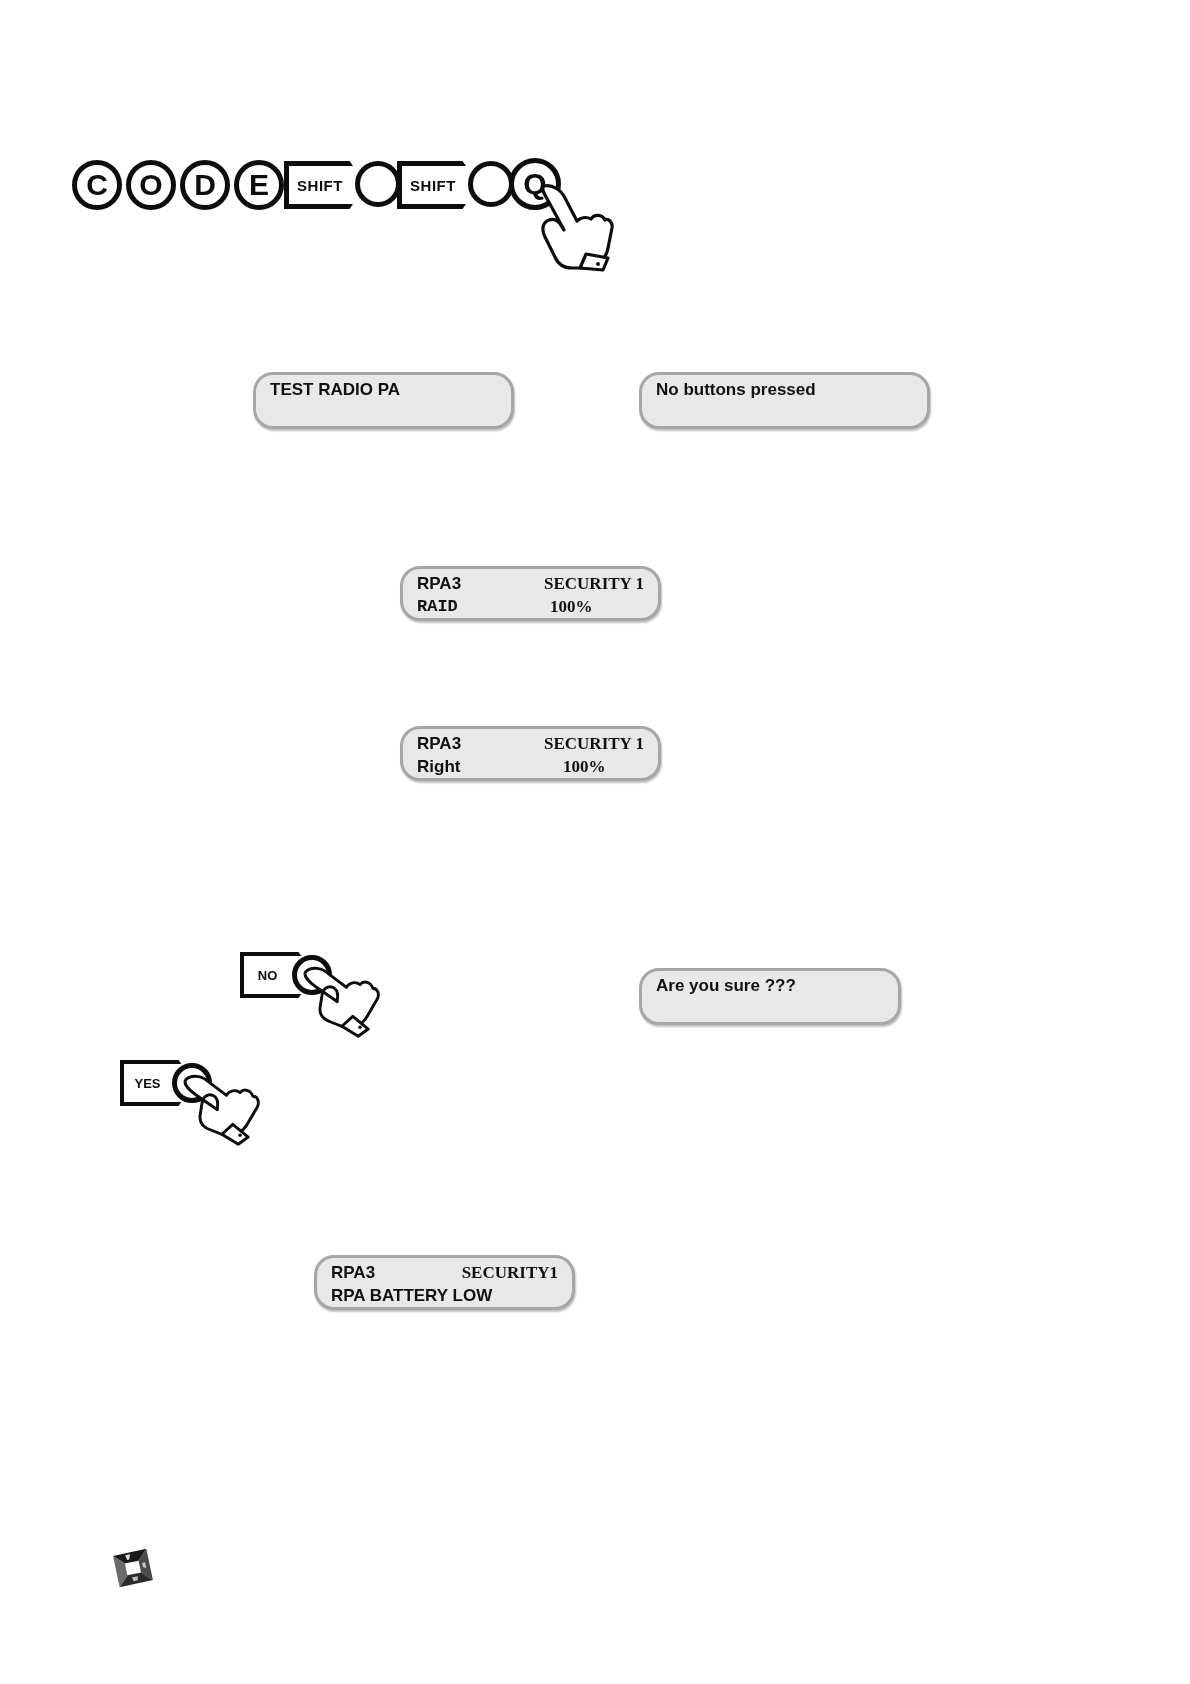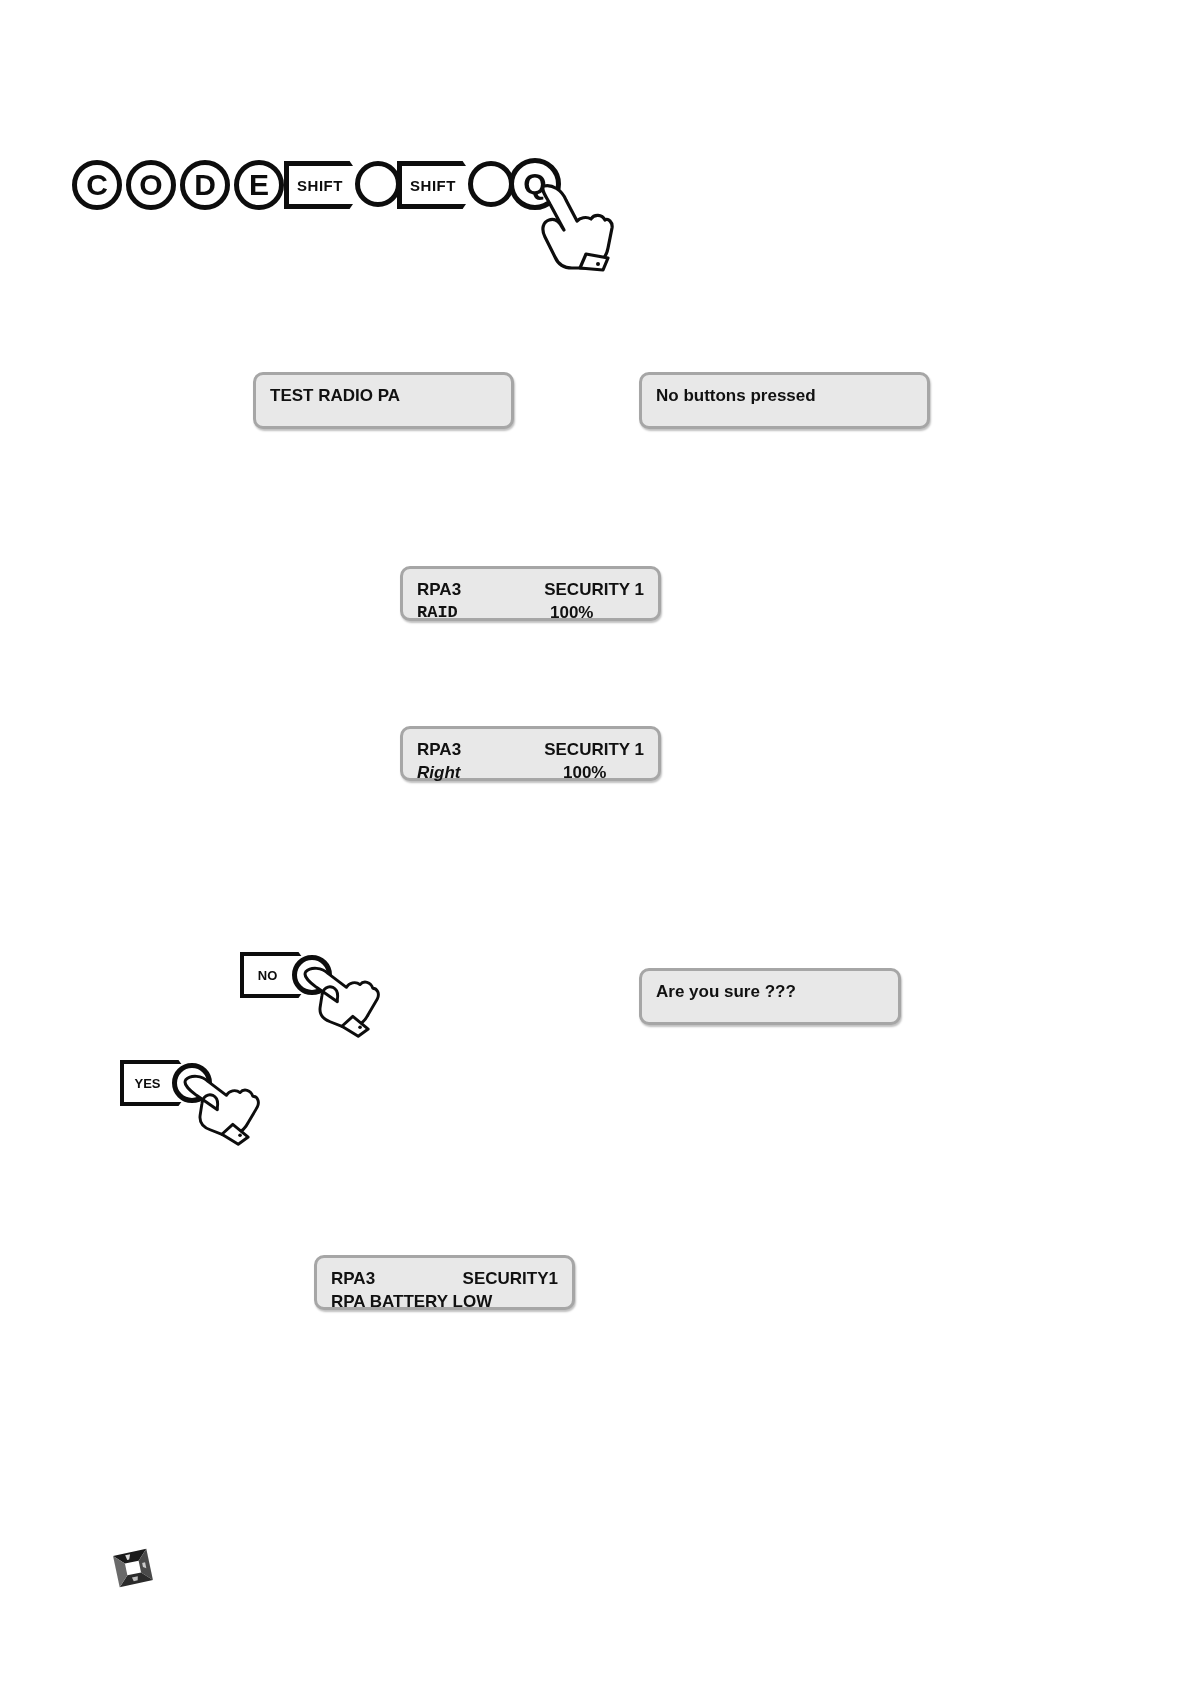--- a/index.html
+++ b/index.html
@@ -95,33 +95,33 @@
     border-radius: 50%;
     box-sizing: border-box;
     background: #ffffff;
   }
 
   
   .lcd {
     position: absolute;
     background: #e8e8e8;
     border: 3px solid #a6a6a6;
-    border-radius: 10px;
+    border-radius: 20px;
     box-sizing: border-box;
     box-shadow: 1px 2px 2px rgba(0,0,0,0.25);
-    padding: 10px 14px;
+    padding: 4px 14px;
     font-family: "Liberation Sans", sans-serif;
     font-weight: bold;
     font-size: 17px;
     color: #111111;
     line-height: 1.35;
   }
   .lcd-line { display: flex; white-space: pre; }
   .lcd-col-a { display: inline-block; }
-  .lcd-col-b { display: inline-block; }
+  .lcd-col-b { display: inline-block; font-family: Liberation Serif, serif; }
 
   
   .hand { position: absolute; }
 
   
   #footer-logo { left: 110px; top: 1545px; width: 46px; height: 46px; }
 </style>
 </head>
 <body>
 
@@ -193,21 +193,21 @@
     <span class="lcd-col-b">100%</span>
   </div>
 </div>
 
 <div class="lcd" id="lcd-rpa3-right" style="left:400px; top:726px; width:261px; height:55px;">
   <div class="lcd-line">
     <span class="lcd-col-a" style="width:128px;">RPA3</span>
     <span class="lcd-col-b">SECURITY 1</span>
   </div>
   <div class="lcd-line">
-    <span class="lcd-col-a" style="width:128px;font-style:italic;">Right</span>
+    <span class="lcd-col-a" style="width:128px;">Right</span>
     <span class="lcd-col-b" style="padding-left:18px;">100%</span>
   </div>
 </div>
 
 <div class="abs" id="no-button-group" style="left:240px; top:952px; width:150px; height:80px;">
   <div class="tag-button" style="left:0px; top:0px;">
     <span class="tag-label">NO</span>
   </div>
   <div class="tag-circle" style="left:52px; top:3px;"></div>
   <div class="hand" style="left:62px; top:8px;">

